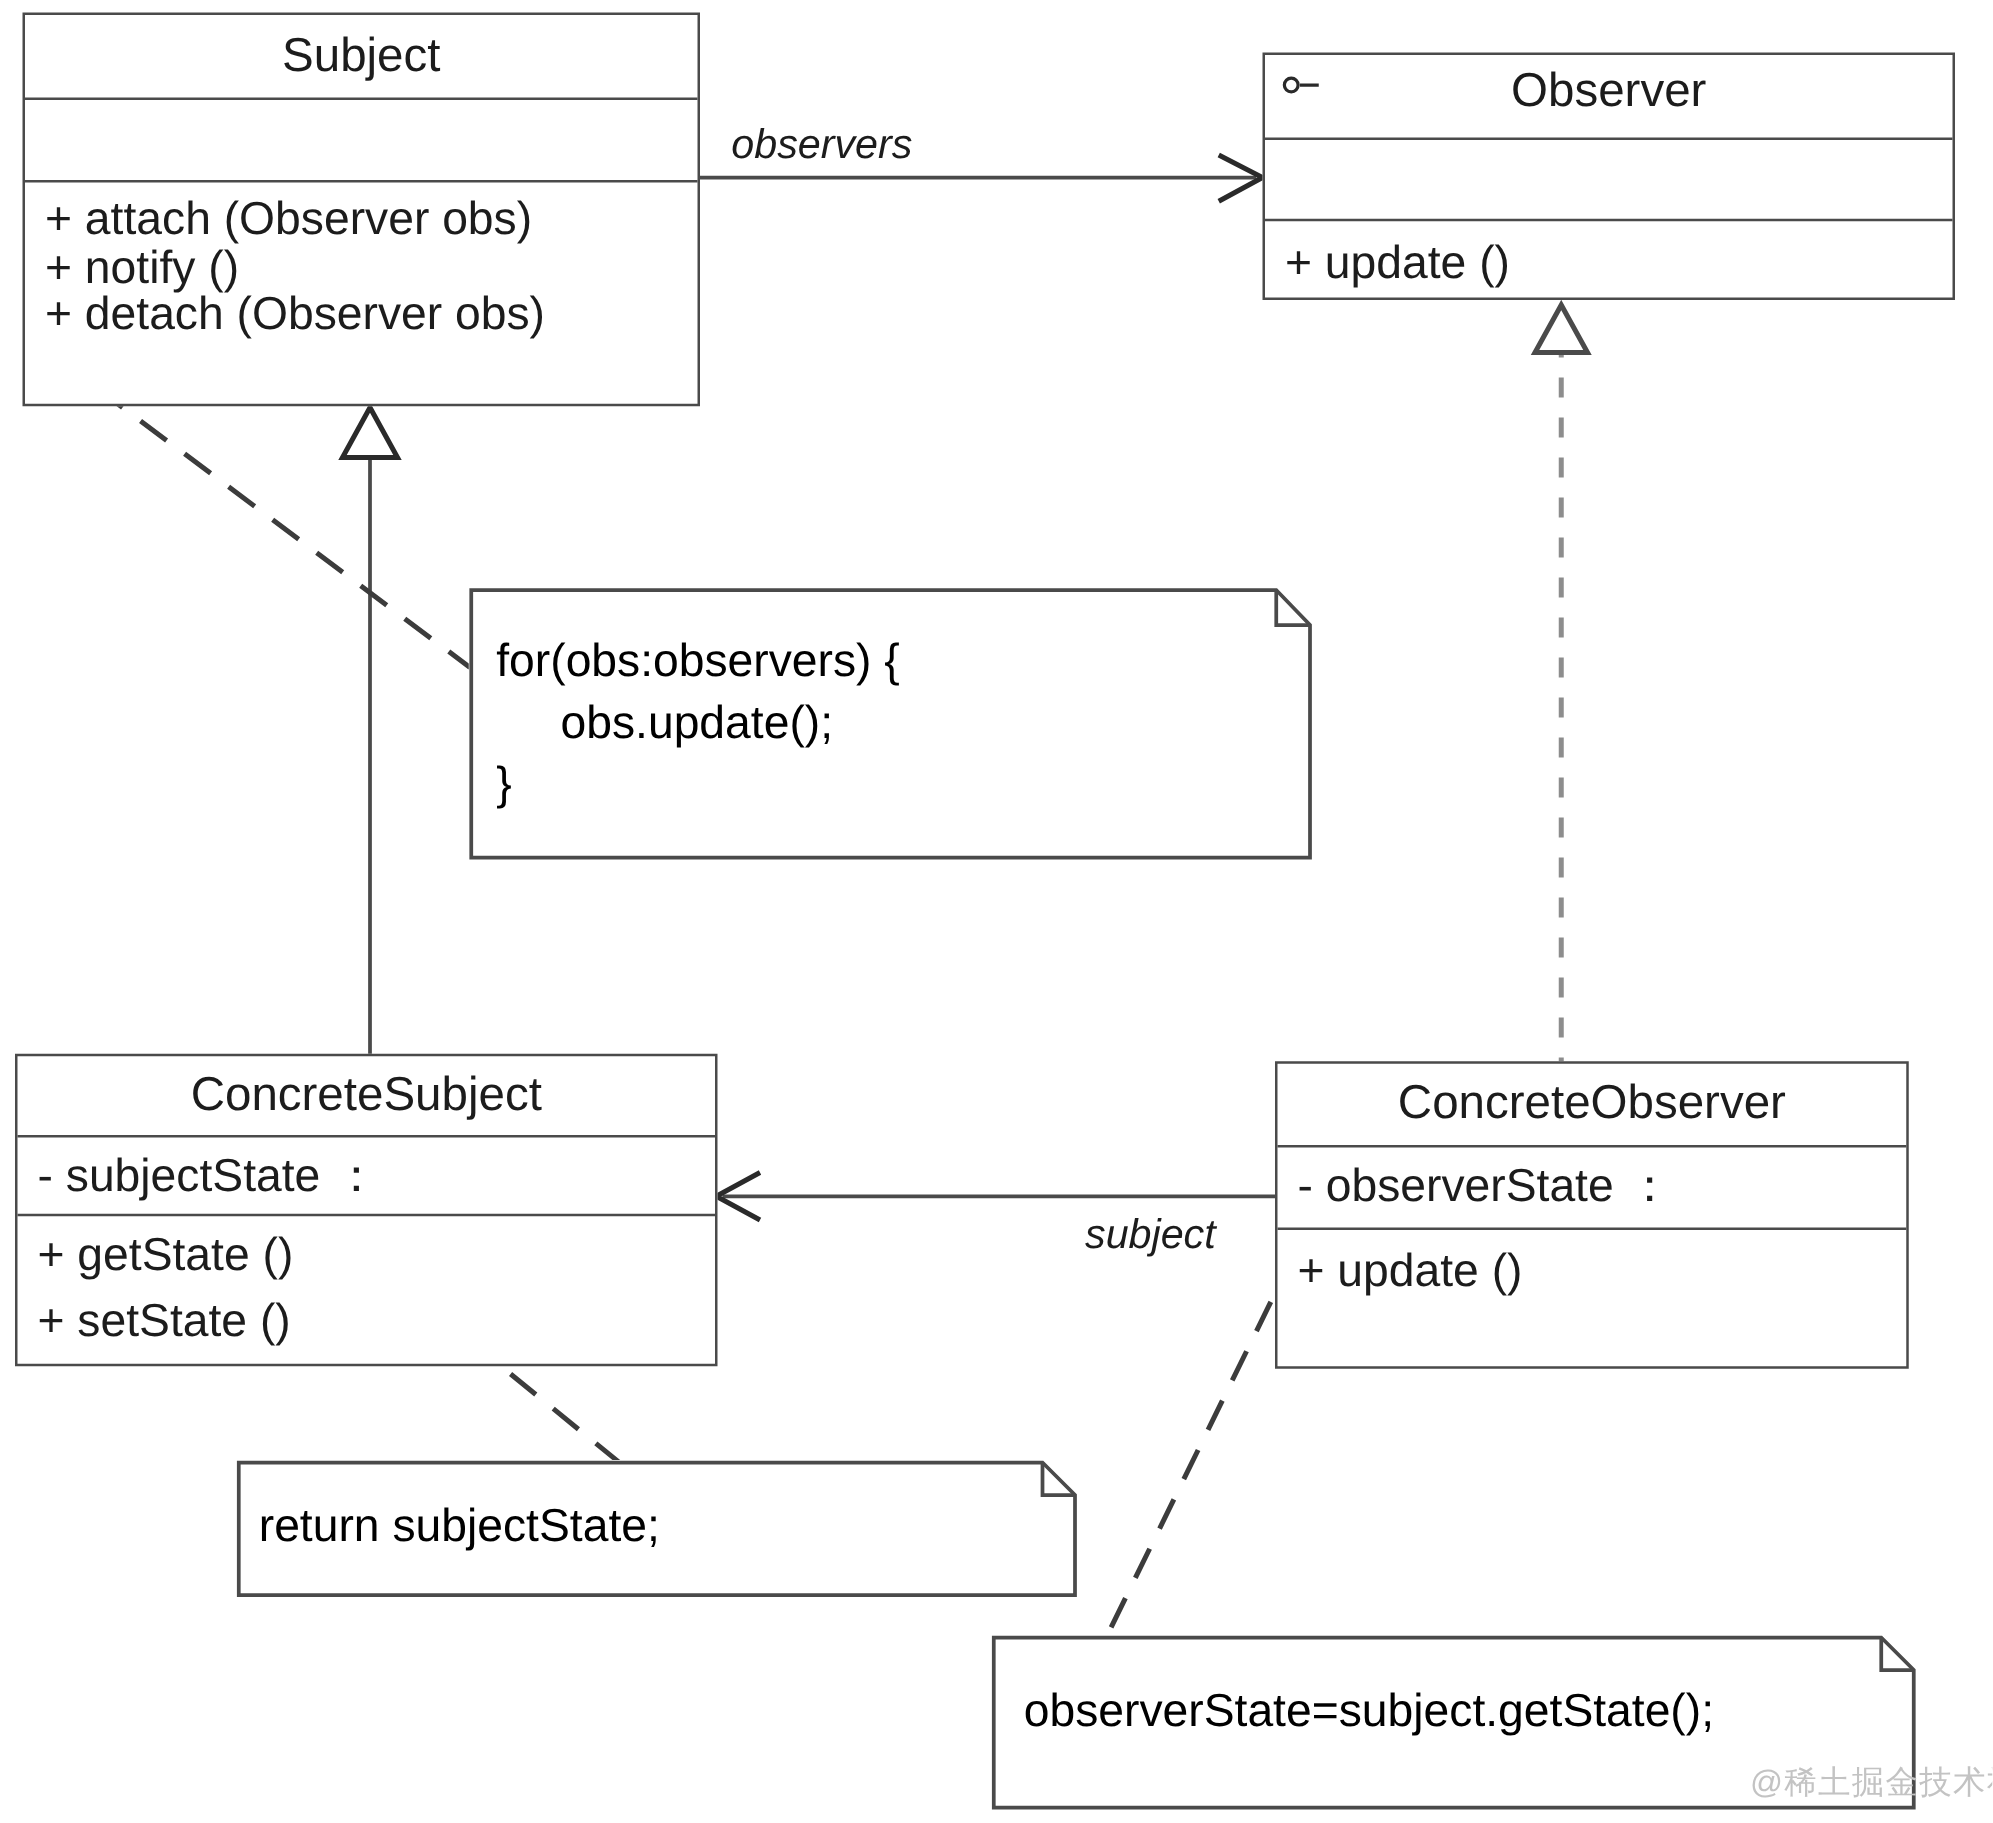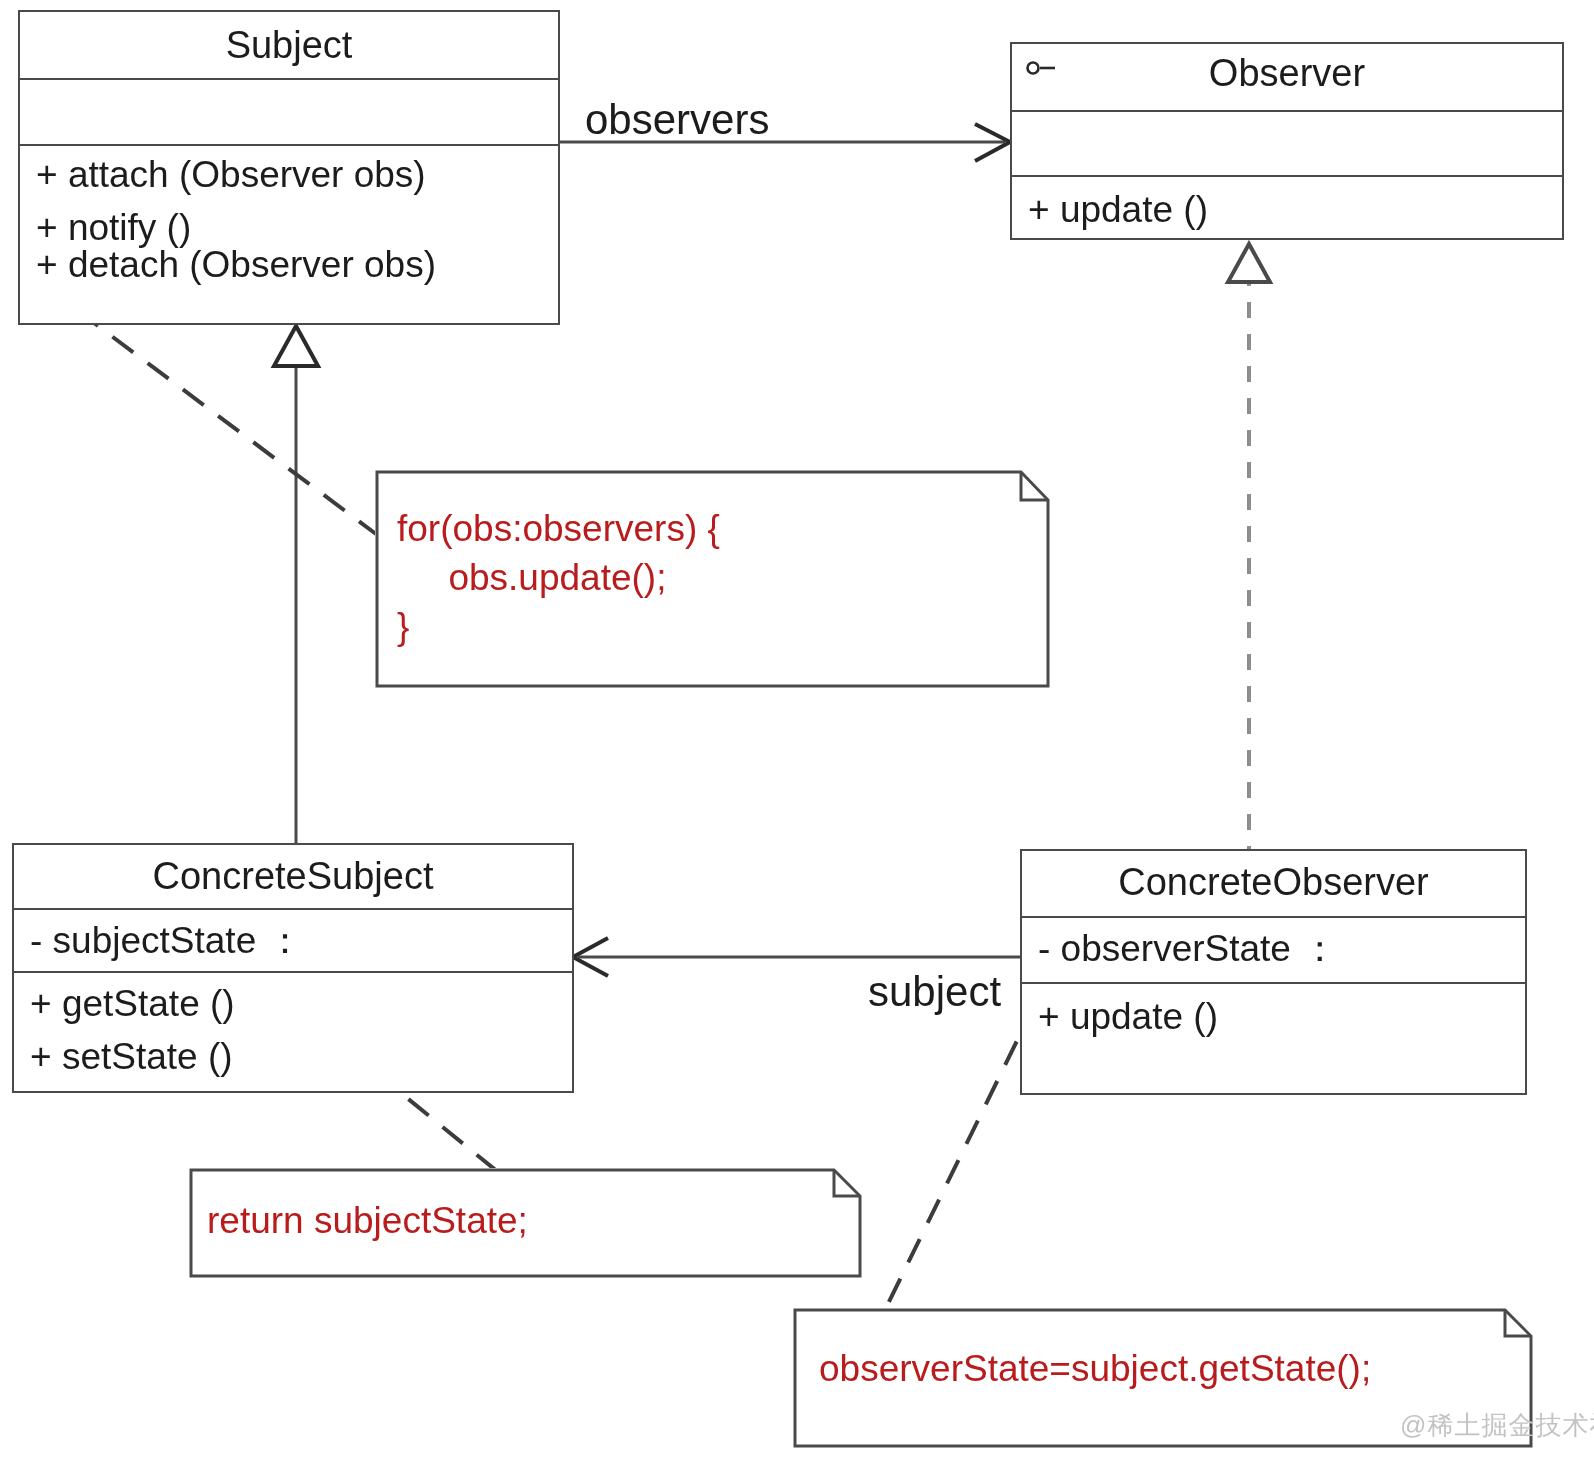--- a/index.html
+++ b/index.html
@@ -58,32 +58,33 @@
 
   
   .uml-note {
     position: absolute;
     box-sizing: border-box;
     background: #ffffff;
   }
   .uml-note .note-text {
     position: absolute;
     font-size: 37px;
-    color: #b91c1c;
+    color: #000000;
     white-space: pre;
     line-height: 1.33;
   }
 
   
   .edge-label {
     position: absolute;
-    font-size: 42px;
+    font-size: 33px;
     color: #1c1c1c;
     white-space: nowrap;
     background: transparent;
+    font-style: italic;
   }
 
   
   #wires {
     position: absolute;
     left: 0;
     top: 0;
     width: 1594px;
     height: 1458px;
     pointer-events: none;
@@ -137,21 +138,21 @@
       <line x1="1036" y1="1002" x2="880" y2="1320" stroke="#3c3c3c" stroke-width="4" stroke-dasharray="26 18"></line>
     </g>
   </svg>
 
   <div class="uml-class" style="left:18px; top:10px; width:542px; height:315px;">
     <div class="uml-compartment" style="height:66px; padding-top:14px;">
       <div class="uml-title">Subject</div>
     </div>
     <div class="uml-compartment uml-empty" style="height:66px;"></div>
     <div class="uml-compartment" style="height:177px; padding-top:10px;">
-      <div class="uml-member" style="margin-bottom:16px;">+  attach (Observer obs)</div>
+      <div class="uml-member" style="margin-bottom:2px;">+  attach (Observer obs)</div>
       <div class="uml-member">+  notify ()</div>
       <div class="uml-member" style="margin-bottom:16px;">+  detach (Observer obs)</div>
     </div>
   </div>
 
   <div class="uml-class" style="left:1010px; top:42px; width:554px; height:198px;">
     <div class="uml-compartment" style="height:66px; padding-top:10px;">
       <svg class="iface-icon" viewBox="0 0 34 16" xmlns="http://www.w3.org/2000/svg">
         <circle cx="9" cy="8" r="5.5" fill="#ffffff" stroke="#2a2a2a" stroke-width="2.6"></circle>
         <line x1="16" y1="8" x2="31" y2="8" stroke="#2a2a2a" stroke-width="2.6"></line>

